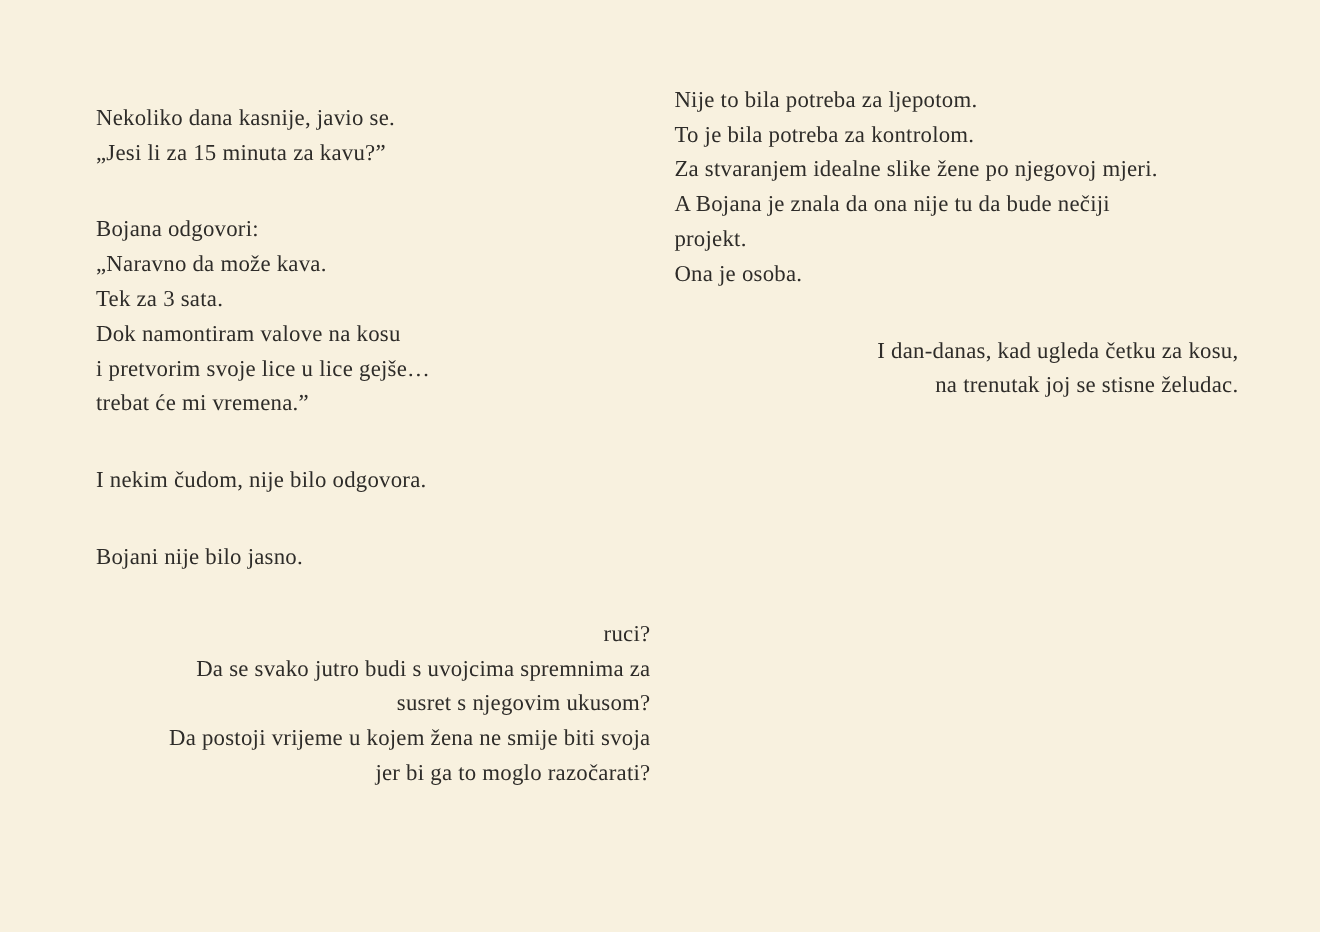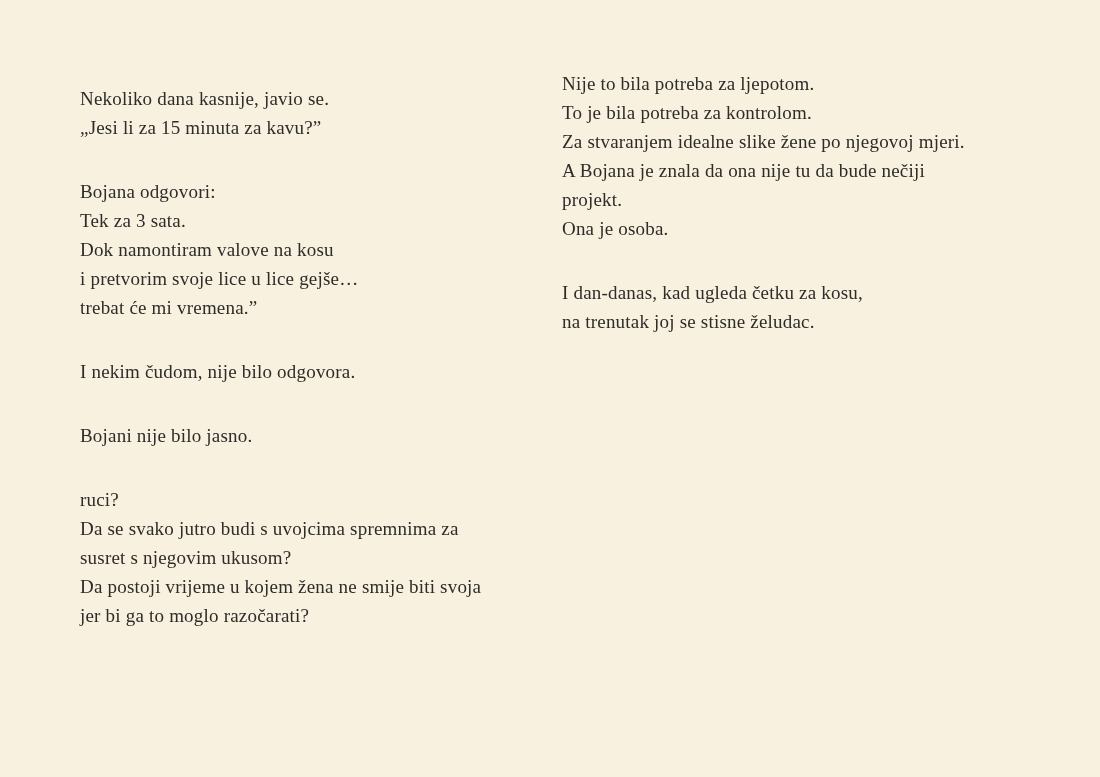--- a/index.html
+++ b/index.html
@@ -42,37 +42,39 @@
     top: 69px;
     width: 470px;
   }
 
   .paragraph {
     margin-bottom: 35px;
   }
 
   .paragraph:last-child {
     margin-bottom: 0;
+    text-align: right;
   }
 
   .text-line {
     white-space: normal;
   }
 </style>
 </head>
 <body>
 
 <div class="page">
   <div class="column column-left">
       <div class="paragraph">
         <div class="text-line">Nekoliko dana kasnije, javio se.</div>
         <div class="text-line">„Jesi li za 15 minuta za kavu?”</div>
       </div>
       <div class="paragraph">
         <div class="text-line">Bojana odgovori:</div>
+        <div class="text-line">„Naravno da može kava.</div>
         <div class="text-line">Tek za 3 sata.</div>
         <div class="text-line">Dok namontiram valove na kosu</div>
         <div class="text-line">i pretvorim svoje lice u lice gejše…</div>
         <div class="text-line">trebat će mi vremena.”</div>
       </div>
       <div class="paragraph">
         <div class="text-line">I nekim čudom, nije bilo odgovora.</div>
       </div>
       <div class="paragraph">
         <div class="text-line">Bojani nije bilo jasno.</div>

